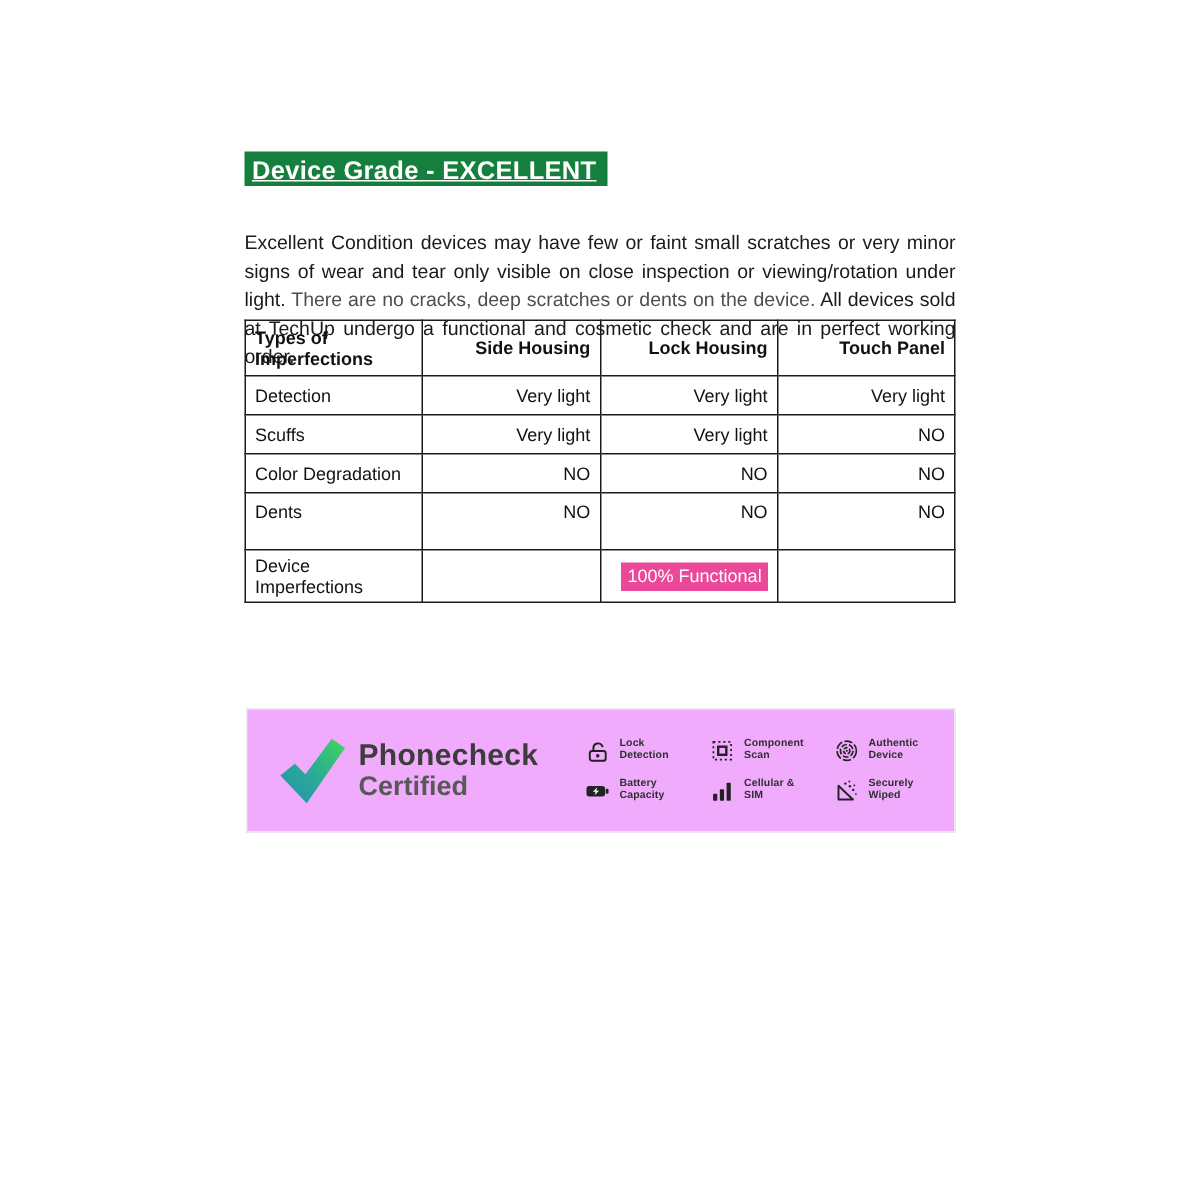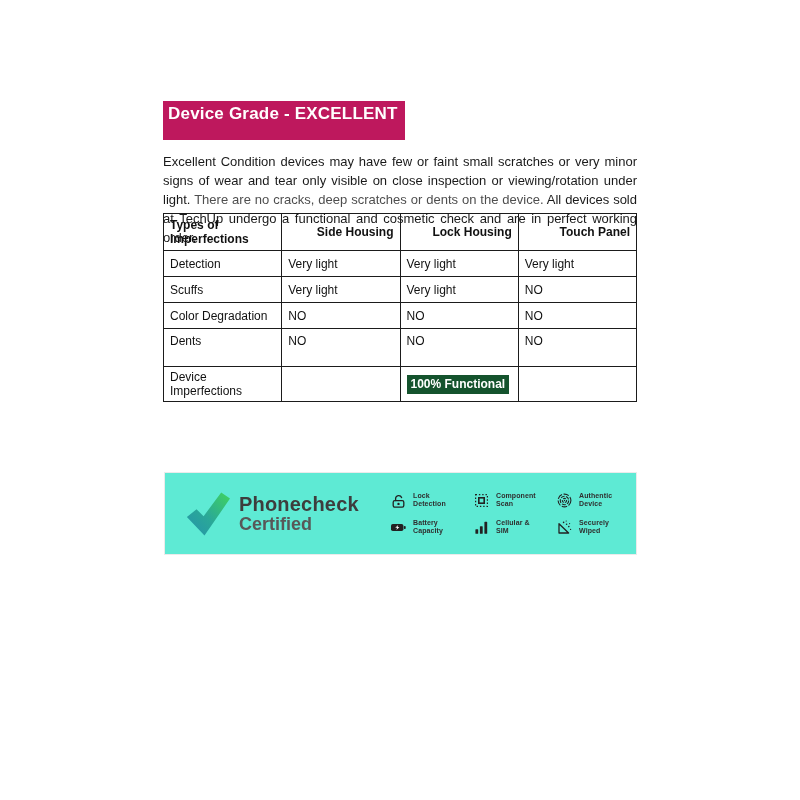--- a/index.html
+++ b/index.html
@@ -4,23 +4,24 @@
 <style>
   html,body { margin:0; padding:0; }
   body {
     width:800px; height:800px; background:#ffffff; position:relative;
     font-family:"Liberation Sans", sans-serif; overflow:hidden;
   }
 
   
   .doc-title {
     position:absolute; left:163px; top:101px;
-    background:#be185d; color:#ffffff;
+    background:#15803d; color:#ffffff;
     font-size:17px; font-weight:bold;
-    padding:3px 7px 16px 5px;
+    text-decoration:underline;
+    padding:3px 7px 0 5px;
     letter-spacing:0.2px;
     white-space:nowrap;
   }
 
   
   .doc-paragraph {
     position:absolute; left:163px; top:139px; width:474px;
     font-size:13px; font-weight:normal; line-height:19px;
     text-align:justify; color:#1a1a1a;
   }
@@ -34,33 +35,33 @@
   .grade-table th, .grade-table td {
     border:1.5px solid #1b1b1b;
     font-size:12px; color:#111111;
     padding:3px 6px;
     vertical-align:middle;
   }
   .grade-table th {
     font-weight:bold; text-align:right; height:30px;
   }
   .grade-table th.col-label { text-align:left; }
-  .grade-table td { text-align:left; height:19px; }
+  .grade-table td { text-align:right; height:19px; }
   .grade-table td.row-label { text-align:left; }
   .grade-table tr.r-dents td { height:29px; vertical-align:top; padding-top:5px; }
   .grade-table tr.r-func td { height:23px; }
   .hl-functional {
-    background:#14532d; color:#ffffff; font-weight:bold;
+    background:#ec4899; color:#ffffff; font-weight:normal;
     padding:2px 4px 3px 4px; display:inline-block;
   }
 
   
   .cert-strip {
     position:absolute; left:164px; top:472px; width:471px; height:81px;
-    background:#5eead4; border:1px solid #ebebeb;
+    background:#f0abfc; border:1px solid #ebebeb;
     display:flex; align-items:center;
   }
   .logo-wrap { display:flex; align-items:center; gap:9px; margin-left:21px; }
   .logo-check { width:44px; height:50px; }
   .logo-text .brand { font-size:20px; font-weight:bold; color:#3d3d3d; line-height:21px; letter-spacing:0.2px; }
   .logo-text .sub   { font-size:18px; font-weight:bold; color:#585858; line-height:19px; }
 
   .features {
     margin-left:auto; margin-right:12px;
     display:grid; grid-template-columns:repeat(3,auto);

